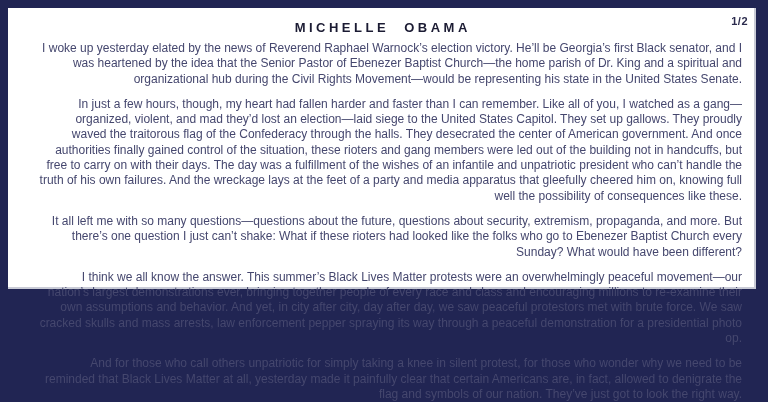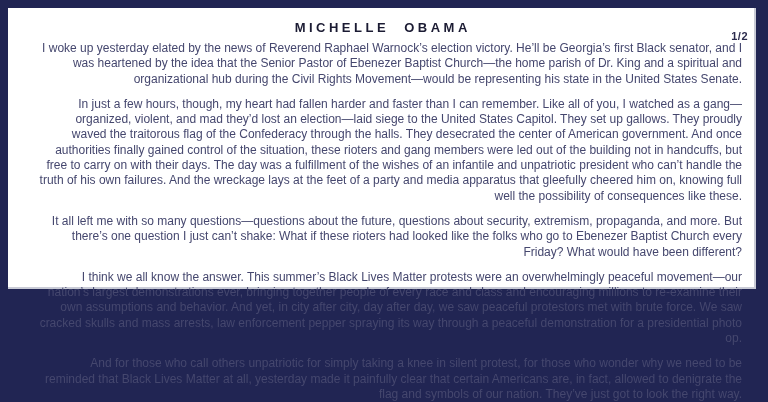--- a/index.html
+++ b/index.html
@@ -30,21 +30,21 @@
     text-align: center;
     font-size: 13px;
     font-weight: 700;
     letter-spacing: 3.5px;
     word-spacing: 8px;
     color: #1b1b33;
     text-indent: 3.5px; 
   }
   .page-indicator {
     position: absolute;
-    top: 22px; right: 6px;
+    top: 7px; right: 6px;
     font-size: 11px;
     font-weight: 700;
     letter-spacing: 0.5px;
     color: #2b2b4d;
   }
   .page-content {
     padding: 1px 12px 0 31px;
   }
   .page-content p {
     font-size: 12px;
@@ -61,20 +61,20 @@
   <div class="page">
 
     <div class="page-header">
       <div class="page-title">MICHELLE OBAMA</div>
       <div class="page-indicator">1/2</div>
     </div>
 
     <div class="page-content">
       <p>I woke up yesterday elated by the news of Reverend Raphael Warnock’s election victory. He’ll be Georgia’s first Black senator, and I was heartened by the idea that the Senior Pastor of Ebenezer Baptist Church—the home parish of Dr. King and a spiritual and organizational hub during the Civil Rights Movement—would be representing his state in the United States Senate.</p>
       <p>In just a few hours, though, my heart had fallen harder and faster than I can remember. Like all of you, I watched as a gang—organized, violent, and mad they’d lost an election—laid siege to the United States Capitol. They set up gallows. They proudly waved the traitorous flag of the Confederacy through the halls. They desecrated the center of American government. And once authorities finally gained control of the situation, these rioters and gang members were led out of the building not in handcuffs, but free to carry on with their days. The day was a fulfillment of the wishes of an infantile and unpatriotic president who can’t handle the truth of his own failures. And the wreckage lays at the feet of a party and media apparatus that gleefully cheered him on, knowing full well the possibility of consequences like these.</p>
-      <p>It all left me with so many questions—questions about the future, questions about security, extremism, propaganda, and more. But there’s one question I just can’t shake: What if these rioters had looked like the folks who go to Ebenezer Baptist Church every Friday? What would have been different?</p>
+      <p>It all left me with so many questions—questions about the future, questions about security, extremism, propaganda, and more. But there’s one question I just can’t shake: What if these rioters had looked like the folks who go to Ebenezer Baptist Church every Sunday? What would have been different?</p>
       <p>I think we all know the answer. This summer’s Black Lives Matter protests were an overwhelmingly peaceful movement—our nation’s largest demonstrations ever, bringing together people of every race and class and encouraging millions to re-examine their own assumptions and behavior. And yet, in city after city, day after day, we saw peaceful protestors met with brute force. We saw cracked skulls and mass arrests, law enforcement pepper spraying its way through a peaceful demonstration for a presidential photo op.</p>
       <p>And for those who call others unpatriotic for simply taking a knee in silent protest, for those who wonder why we need to be reminded that Black Lives Matter at all, yesterday made it painfully clear that certain Americans are, in fact, allowed to denigrate the flag and symbols of our nation. They’ve just got to look the right way.</p>
       <p>What do all those folks photo to say now?</p>
     </div>
 
   </div>
 </div>
 
 </body></html>

